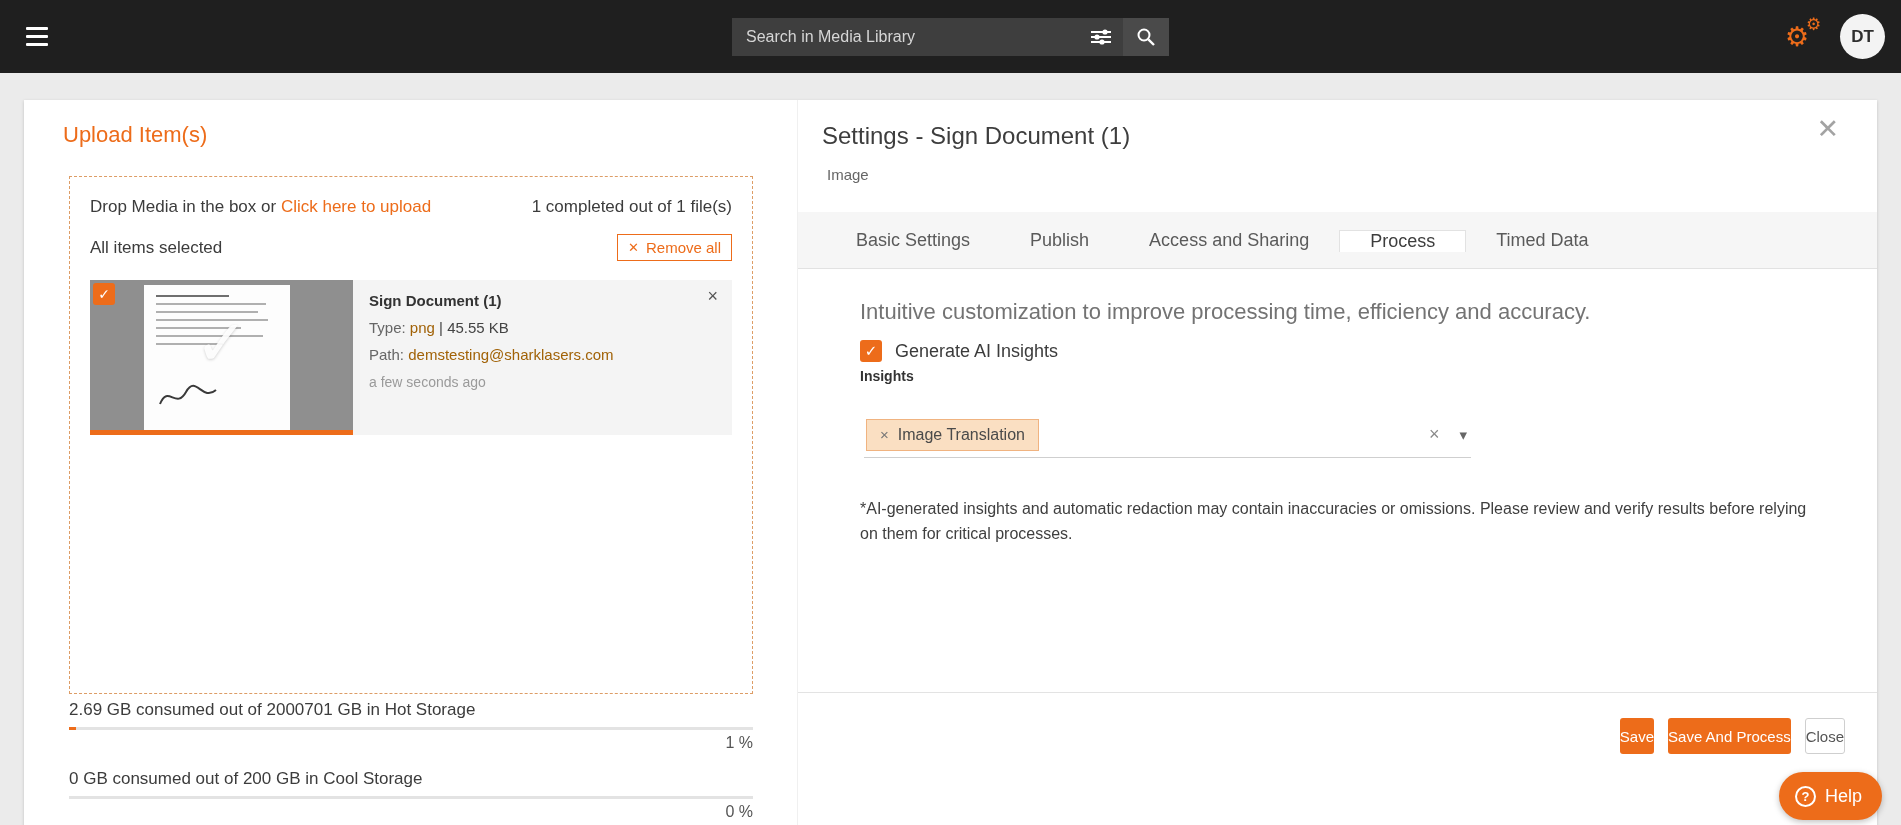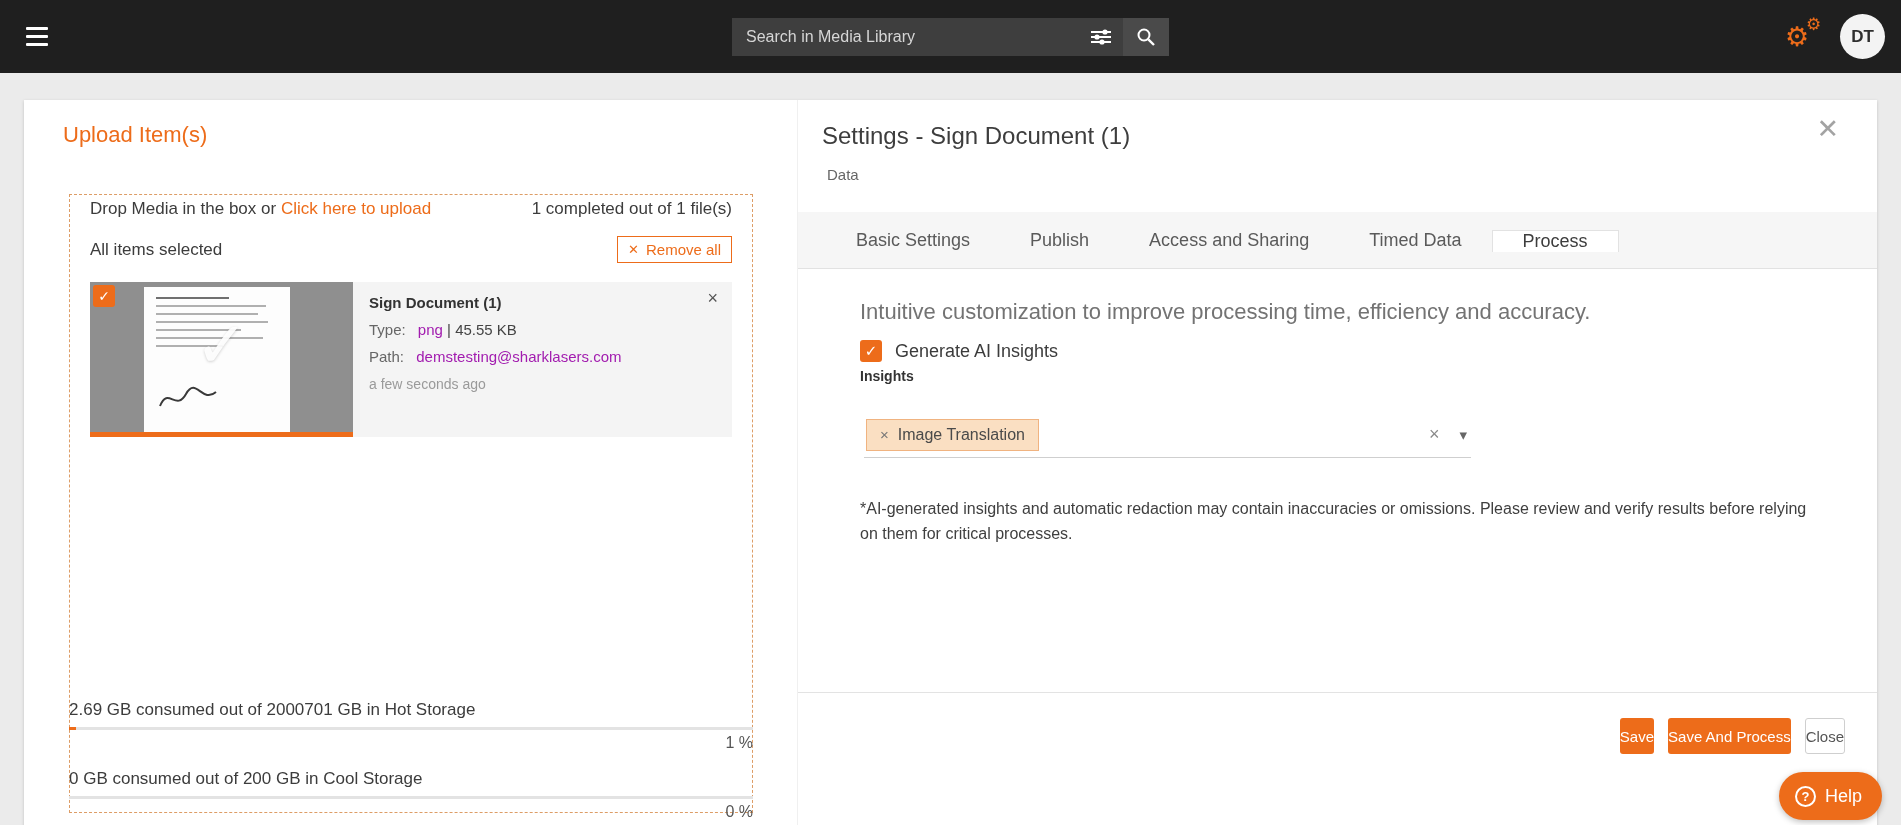--- a/index.html
+++ b/index.html
@@ -31,22 +31,22 @@
   .avatar { position:absolute; right:16px; top:14px; width:45px; height:45px; border-radius:50%;
     background:#f3f3f3; color:#2e2e2e; display:flex; align-items:center; justify-content:center;
     font-size:17px; font-weight:bold; cursor:pointer; }
 
   
   .panel { position:absolute; left:24px; top:100px; width:1853px; height:790px; background:#fff;
     box-shadow:0 1px 3px rgba(0,0,0,.18); }
 
   .upload-title { position:absolute; left:39px; top:22px; font-size:22px; color:#ed6c1a; }
 
-  .dropzone { position:absolute; left:45px; top:94px; width:684px; height:619px;
-    border:1px dashed #dd9d66; padding:4px 20px; }
+  .dropzone { position:absolute; left:45px; top:76px; width:684px; height:518px;
+    border:1px dashed #dd9d66; padding:20px 20px; }
   .dz-row1 { display:flex; justify-content:space-between; font-size:17px; color:#3c3c3c; }
   .upload-link { color:#ed6c1a; cursor:pointer; }
   .dz-row2 { margin-top:17px; display:flex; justify-content:space-between; align-items:center;
     font-size:17px; color:#3c3c3c;gap:30px; }
   .remove-all { display:flex; align-items:center; gap:7px; background:#fff; border:1px solid #ed6c1a;
     color:#ed6c1a; font-size:15px; padding:4px 10px; cursor:pointer; font-family:inherit; }
   .remove-all .x { font-size:13px; }
 
   .file-row { margin-top:19px; display:flex; background:#f4f4f4; position:relative; }
   .thumb { position:relative; width:263px; height:155px; background:#8f8f8f; flex:none;
@@ -60,21 +60,21 @@
     border-radius:3px; color:#fff; display:flex; align-items:center; justify-content:center;
     font-size:14px; font-weight:bold; }
   .big-check { position:absolute; left:0; right:0; top:26px; text-align:center;
     color:rgba(255,255,255,.93); font-size:64px; font-weight:bold;
     text-shadow:0 1px 3px rgba(0,0,0,.18); }
   .thumb-bar { position:absolute; left:0; bottom:0; width:100%; height:5px; background:#ed6c1a; }
 
   .file-info { flex:1; padding:10px 16px; position:relative; }
   .file-name { margin-top:2px; font-size:15px; font-weight:bold; color:#333; }
   .file-meta { margin-top:10px; font-size:15px; color:#666; }
-  .file-meta .orange { color:#a21caf;margin-left:8px; }
+  .file-meta .orange { color:#a16207; }
   .file-meta .dark { color:#444; }
   .file-time { margin-top:11px; font-size:14px; color:#9a9a9a; }
   .file-close { position:absolute; right:14px; top:6px; font-size:18px; color:#555; cursor:pointer; }
 
   .storage { position:absolute; left:45px; width:684px; }
   .storage .txt { font-size:17px; color:#3c3c3c; }
   .sbar { margin-top:7px; height:3px; background:#e3e3e3; }
   .sbar .fill { height:100%; background:#ed6c1a; }
   .pct { margin-top:4px; text-align:right; font-size:16px; color:#555; }
   #storage-0 { top:600px; }
@@ -238,28 +238,28 @@
       <div class="txt">0 GB consumed out of 200 GB in Cool Storage</div>
       <div class="sbar">
         <div class="fill" style="width: 0%;"></div>
       </div>
       <div class="pct">0 %</div>
     </div>
 
     <div class="settings-pane">
       <div class="settings-title">Settings - Sign Document (1)</div>
       <div class="pane-close">✕</div>
-      <div class="media-type">Data</div>
+      <div class="media-type">Image</div>
 
       <div class="tabs">
         <div class="tab">Basic Settings</div>
         <div class="tab">Publish</div>
         <div class="tab">Access and Sharing</div>
+        <div class="tab active">Process</div>
         <div class="tab">Timed Data</div>
-        <div class="tab active">Process</div>
       </div>
 
       <div class="intro">Intuitive customization to improve processing time, efficiency and accuracy.</div>
 
       <div class="gen-row">
         <div class="checkbox">✓</div>
         <div class="gen-label">Generate AI Insights</div>
       </div>
 
       <div class="insights-label">Insights</div>

